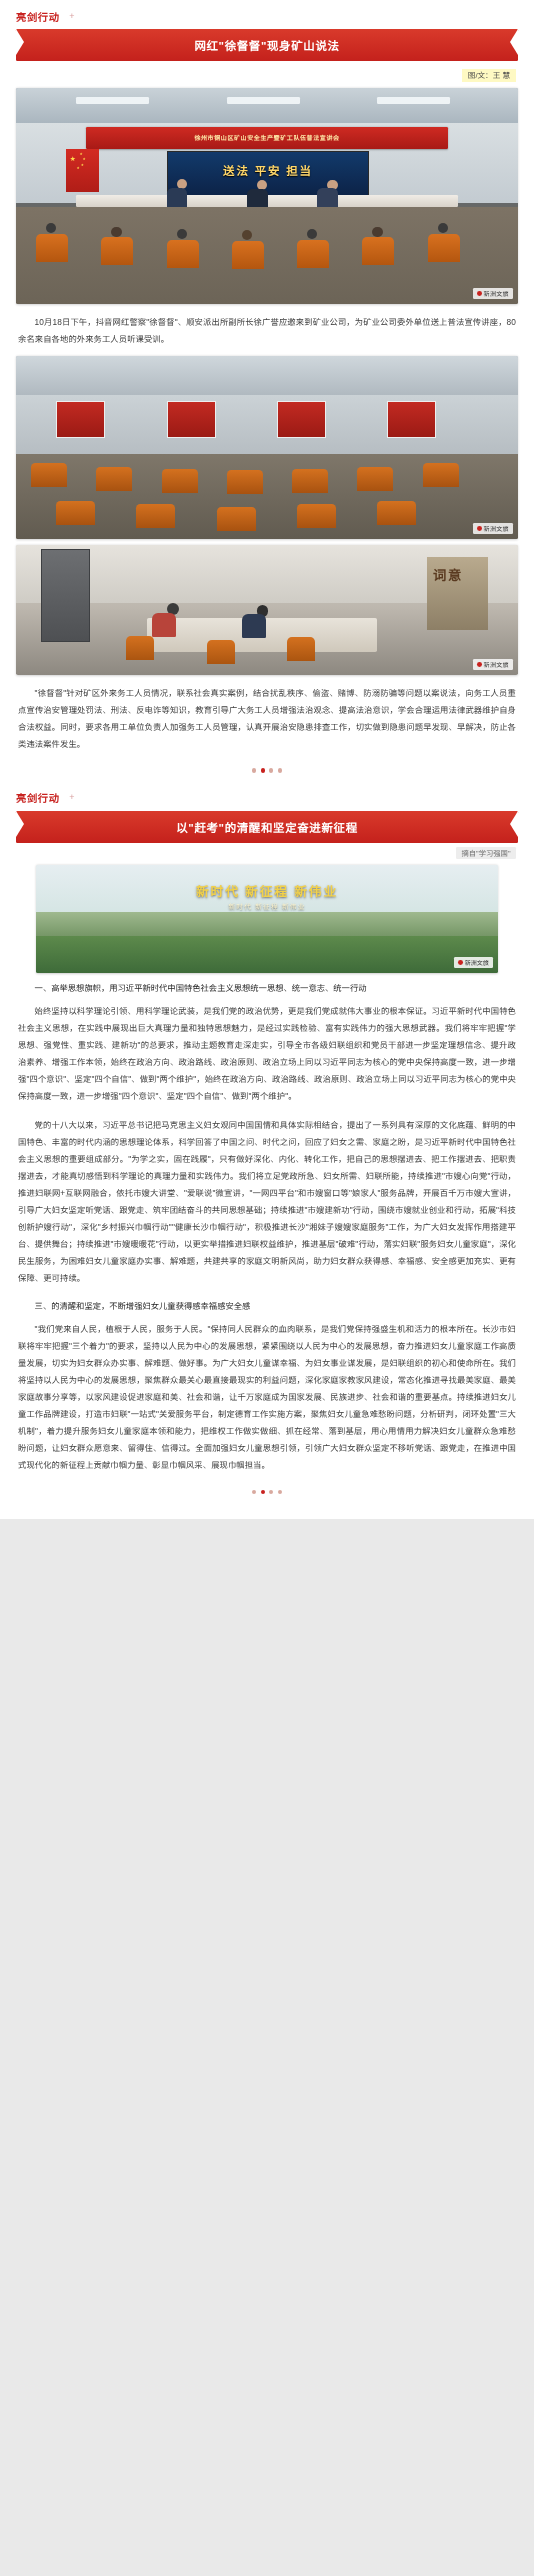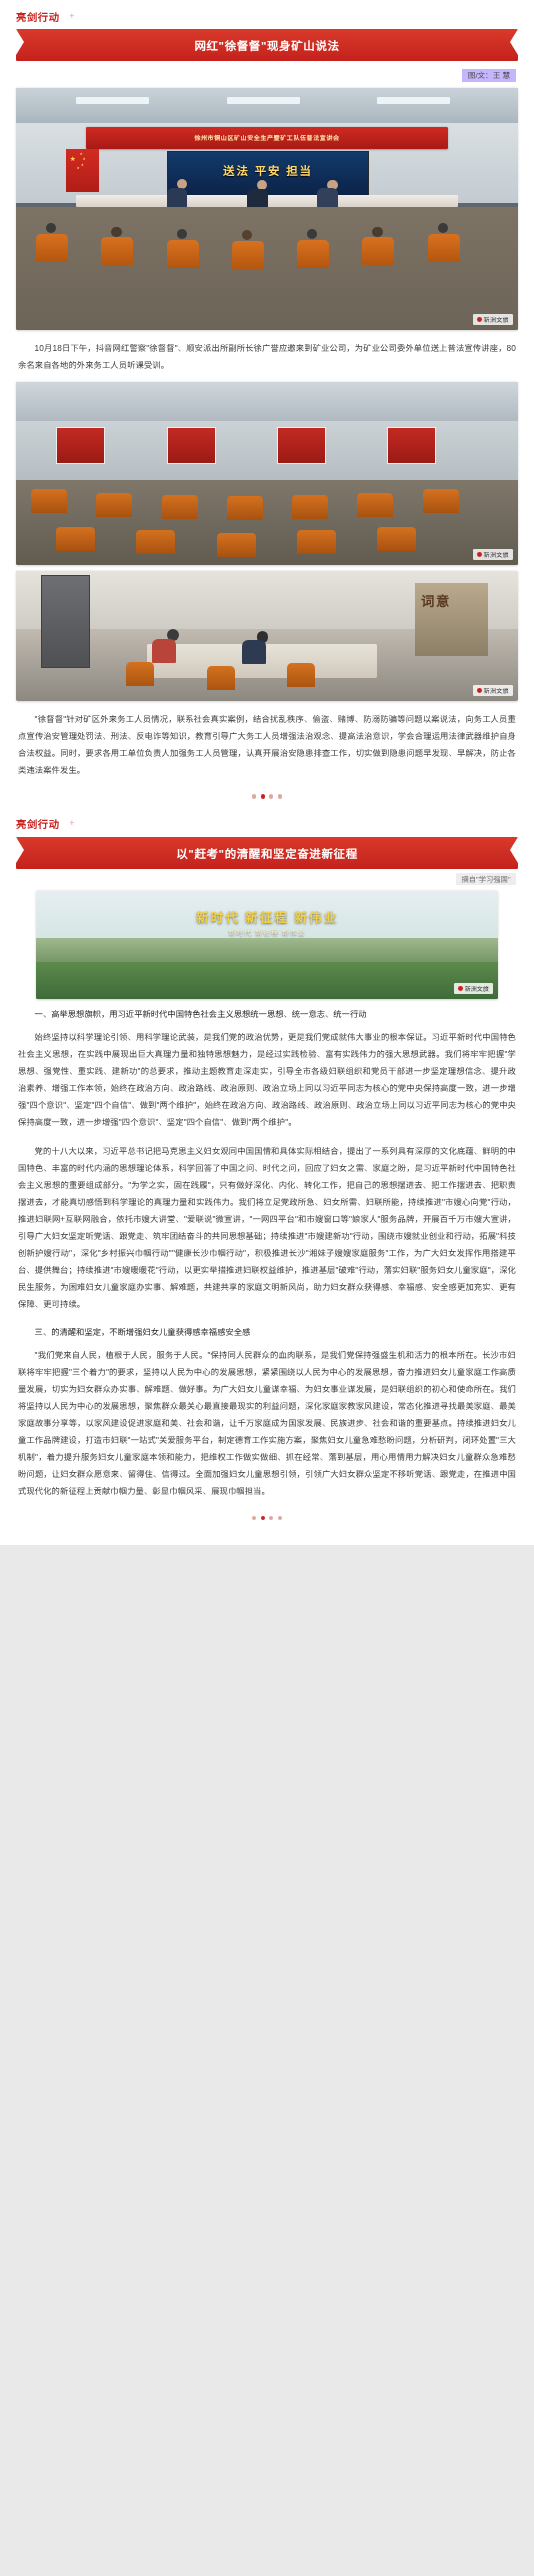--- a/index.html
+++ b/index.html
@@ -65,21 +65,21 @@
   .banner:after  { right: 0; border-right: 8px solid #ffffff; }
 
   
   .byline {
     text-align: right;
     padding: 7.3px 18px 6px 0;
     font-size: 7.6px;
     color: #4a4a4a;
   }
   .byline .lbl {
-    background: #c4b5fd;
+    background: #fef9c3;
     padding: 1.8px 6px;
     border-radius: 0;
   }
 
   
   .photo-wrap {
     padding: 2.4px 16px 3.6px 16px;
   }
   .photo {
     position: relative;
@@ -102,21 +102,21 @@
     align-items: center;
     gap: 1.8px;
   }
   .photo .wm .dot {
     width: 4.9px; height: 4.9px; border-radius: 50%;
     background: #c8221f;
     display: inline-block;
   }
 
   
-  .ph1 { height: 242px; background:
+  .ph1 { height: 216px; background:
       linear-gradient(180deg,#8f9ca6 0%, #7c8a95 22%, #6f7d88 23%, #6a7680 45%, #5d6670 46%, #6e6a60 62%, #7a6f60 100%);
   }
   .ph1 .ceiling {
     position:absolute; left:0; right:0; top:0; height:35px;
     background: linear-gradient(180deg,#c9d2d8,#aab6bf);
   }
   .ph1 .ceil-light {
     position:absolute; top:8.5px; height:7.3px; width:73px;
     background:#f2f6f8; border-radius:1.2px; opacity:.92;
   }
@@ -186,21 +186,21 @@
     position:absolute; height:24px; border-radius:4.3px 4.3px 0 0;
     background:linear-gradient(180deg,#d4711f,#a85210);
   }
 
   
   .ph3 { height: 130px; background: linear-gradient(180deg,#d6d2cb 0%, #bdb7ae 48%, #8d8880 100%); }
   .ph3 .wallpanel { position:absolute; left:0; right:0; top:0; height:58px;
     background:linear-gradient(180deg,#e6e3dd,#cfccc5); }
   .ph3 .door { position:absolute; left:5%; top:3.6px; width:47px; height:91px;
     background:linear-gradient(180deg,#6d6f72,#4e5053); border:1.2px solid #3d3f42; }
-  .ph3 .cabinet { position:absolute; right:6%; top:12px; width:73px; height:73px;
+  .ph3 .cabinet { position:absolute; right:6%; top:12px; width:61px; height:73px;
     background:linear-gradient(180deg,#b9aa8e,#8d7f66); }
   .ph3 .tbl { position:absolute; left:26%; top:73px; width:46%; height:34px;
     background:linear-gradient(180deg,#e8e3da,#cfc8bb); border-radius:1.8px; }
   .ph3 .seat { position:absolute; width:28px; height:24px; border-radius:4.9px 4.9px 0 0;
     background:linear-gradient(180deg,#d4711f,#ab5510); }
 
   
   .para {
     padding: 6px 18px 6px 18px;
     font-size: 8.3px;

